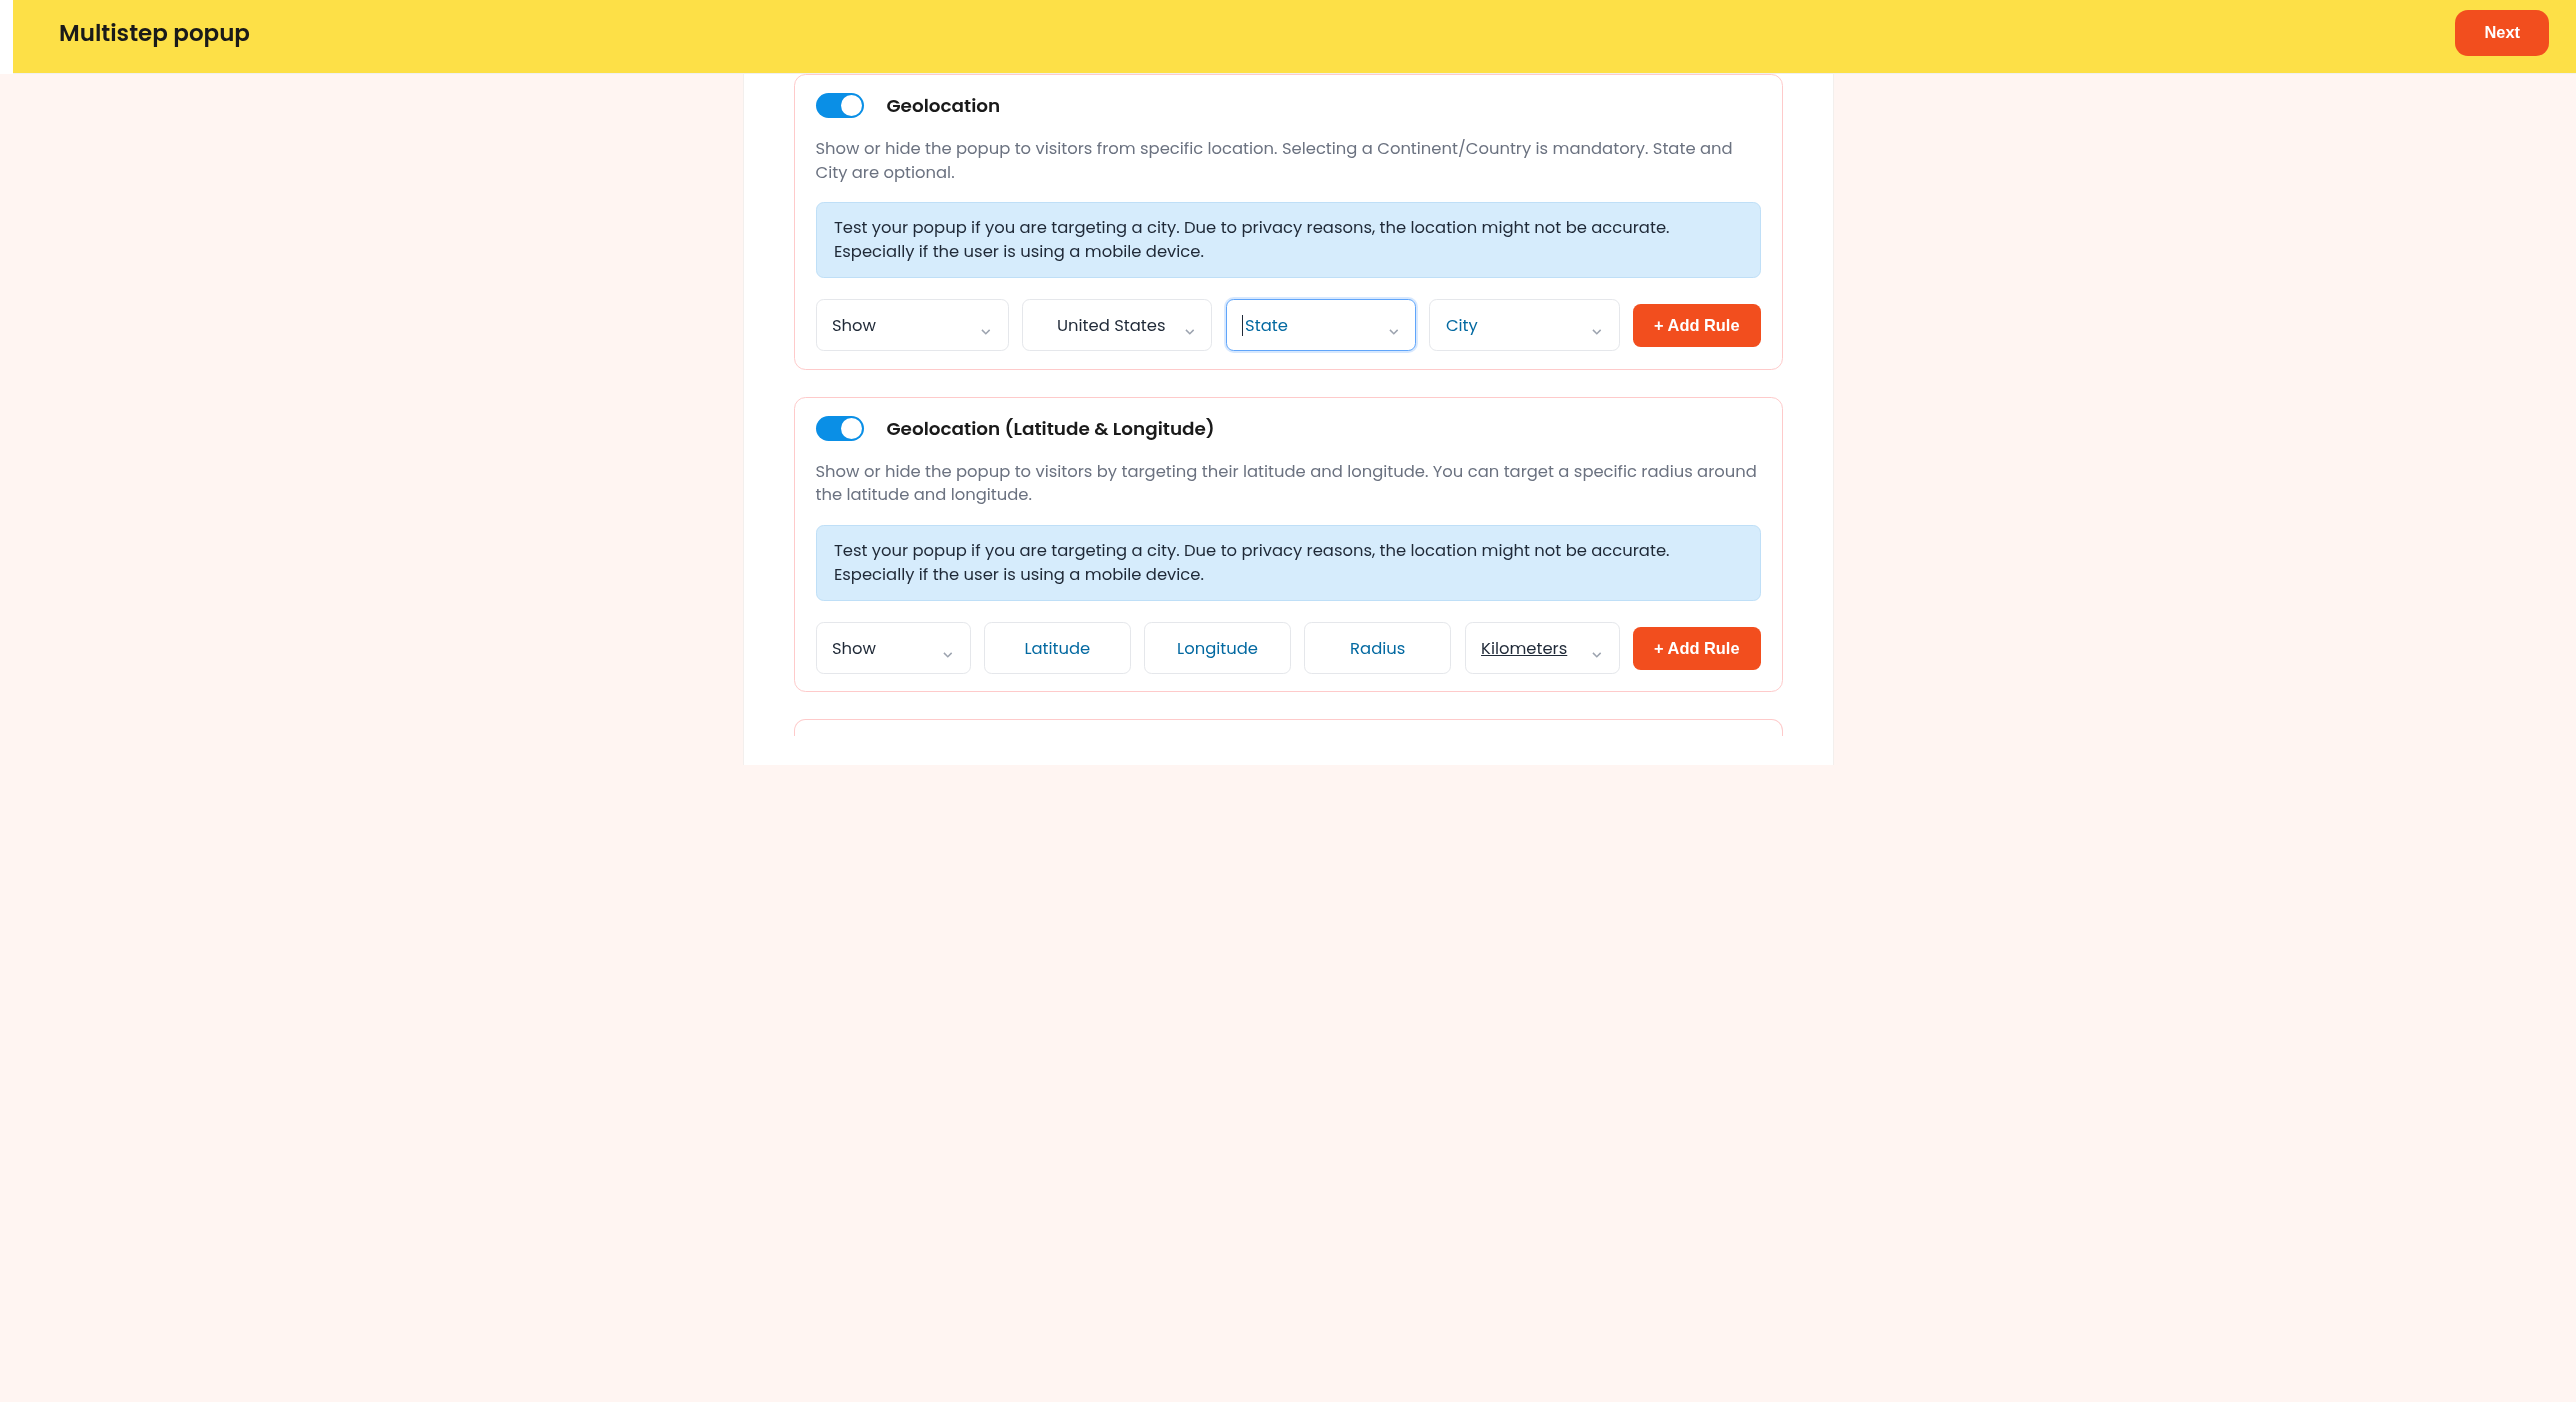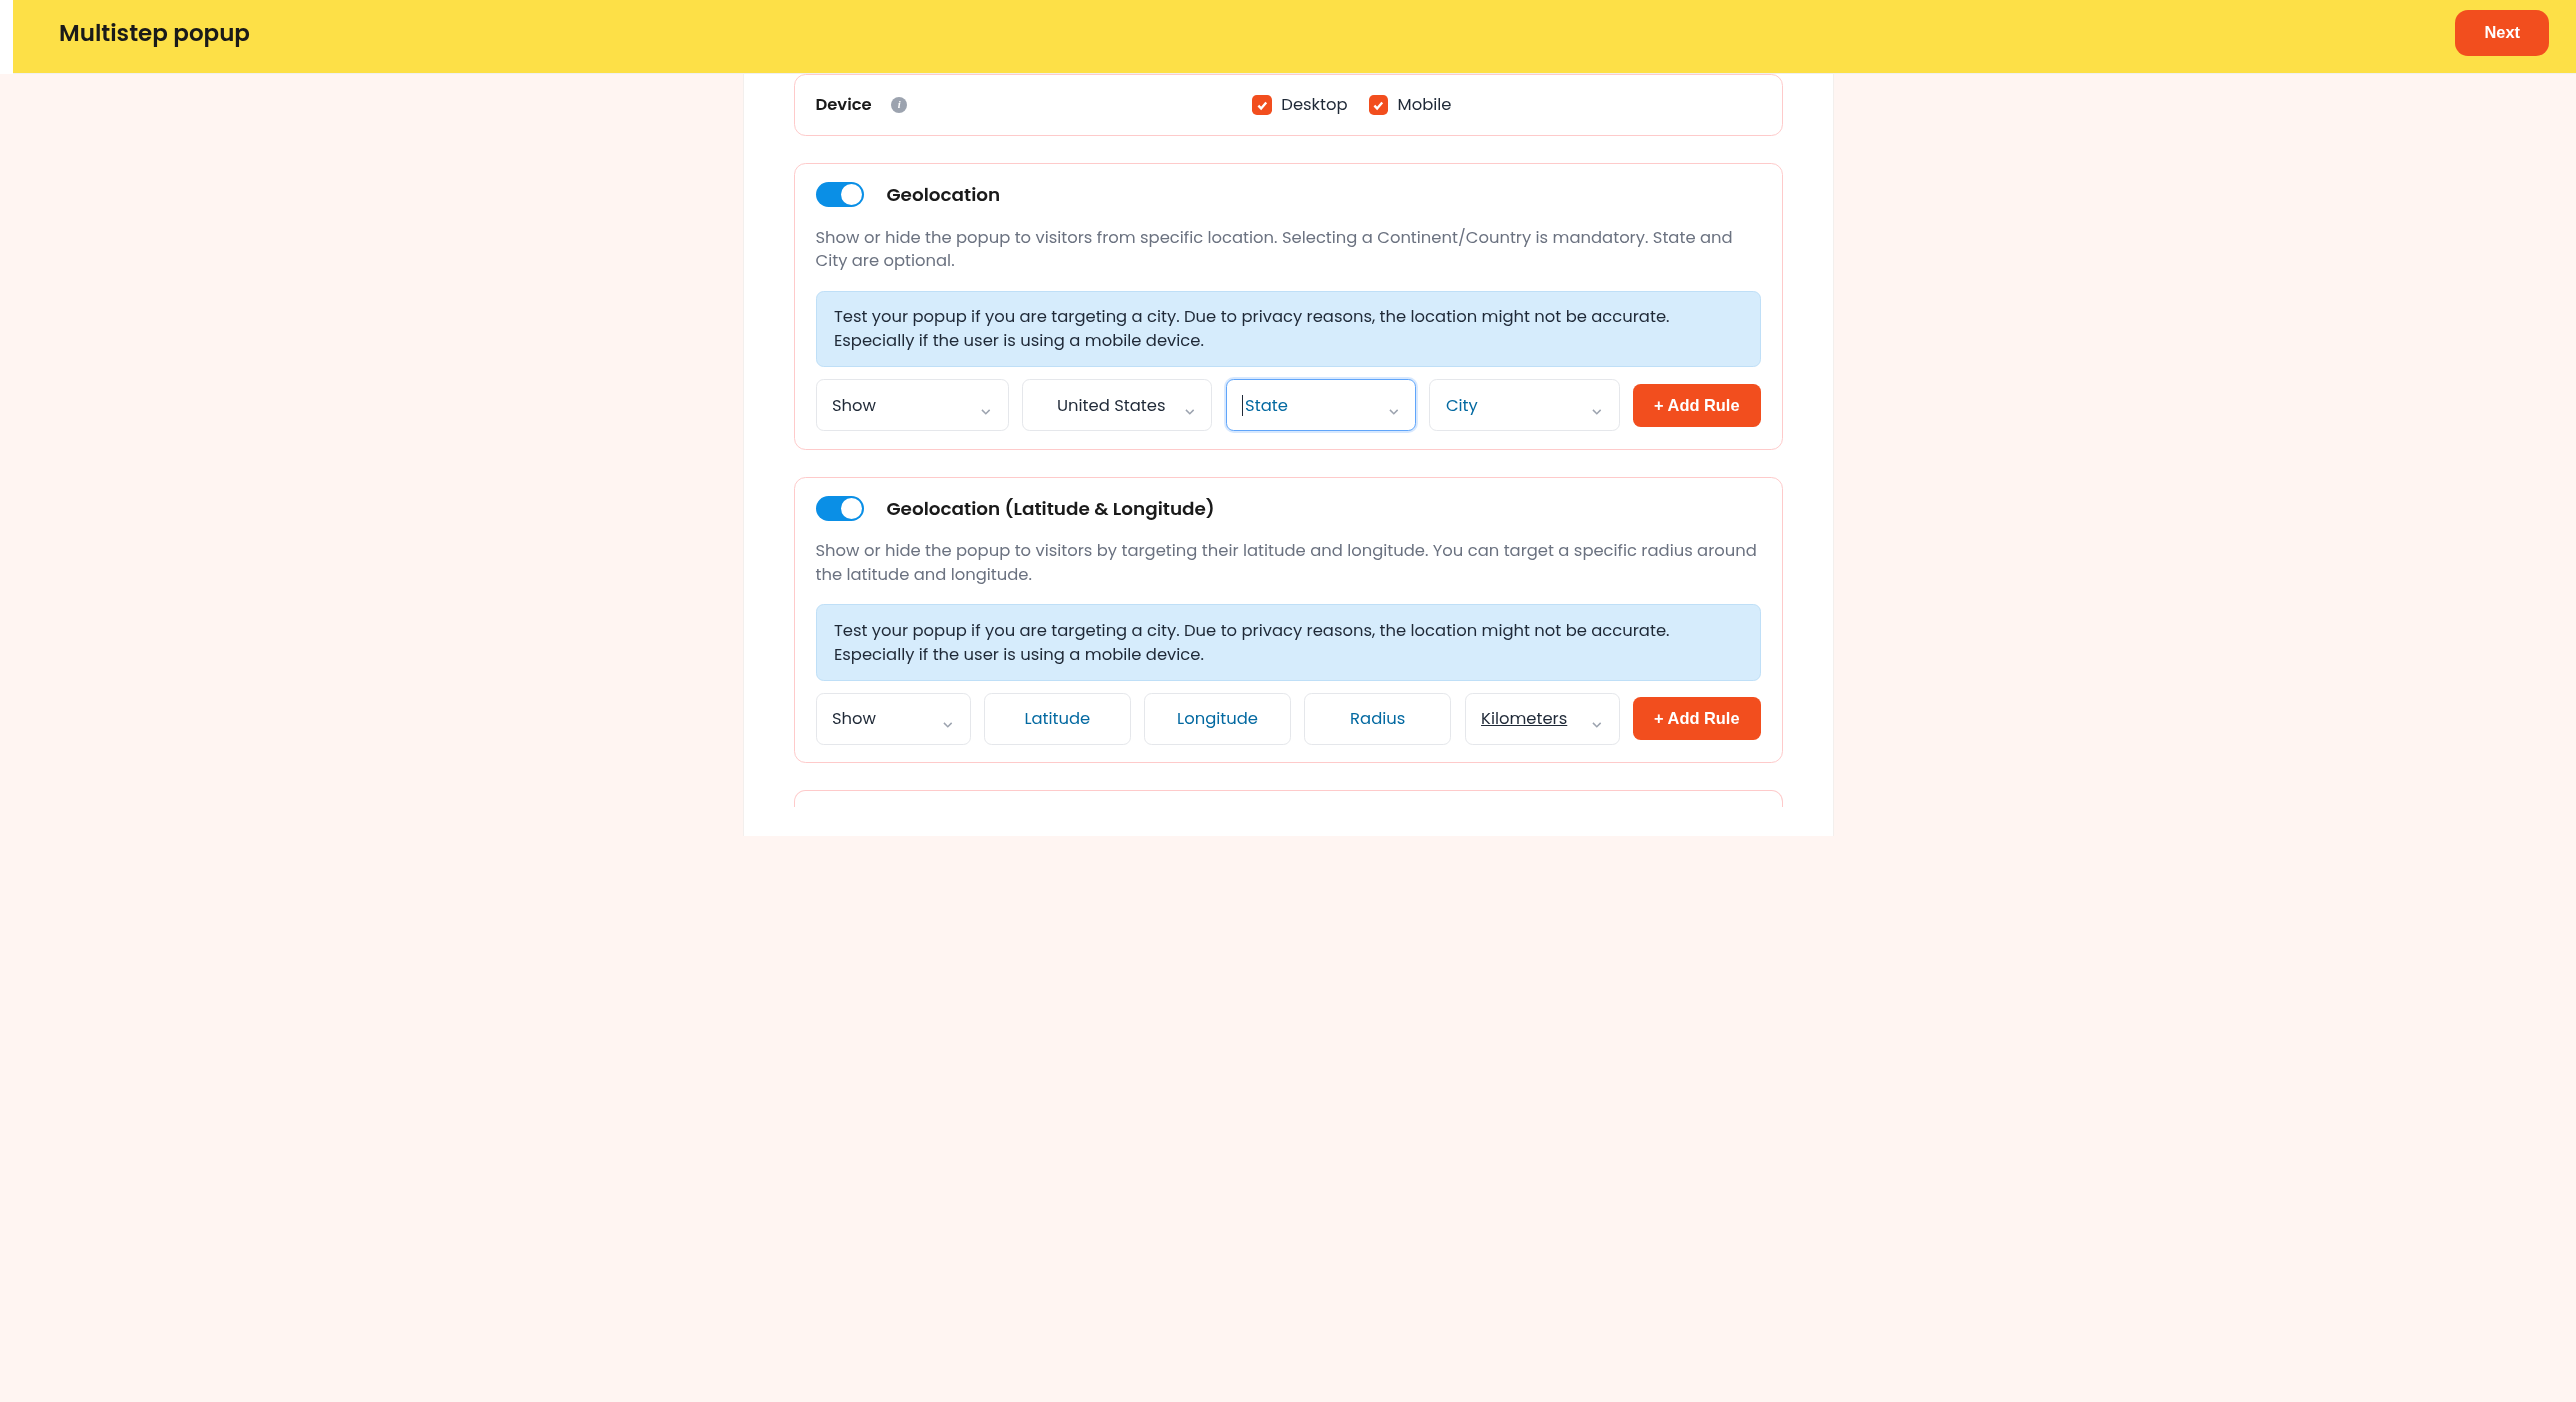--- a/index.html
+++ b/index.html
@@ -139,21 +139,21 @@
     margin-bottom: 17.4px;
   }
   .note-box {
     background: #d6ecfc;
     border: 1px solid #bfdff7;
     border-radius: 7.7px;
     padding: 13.5px 17.4px;
     font-size: 16.4px;
     color: #1f2937;
     line-height: 1.45;
-    margin-bottom: 12px;
+    margin-bottom: 21px;
   }
   .rule-row {
     display: flex;
     gap: 13.5px;
     align-items: center;
   }
   .select, .text-input {
     border: 1px solid #e5e7eb;
     border-radius: 7.7px;
     height: 52px;
@@ -221,44 +221,20 @@
 <body>
 
 <div class="header">
   <div class="header-title">Multistep popup</div>
   <button class="next-btn">Next</button>
 </div>
 
 <div class="page-bg">
   <div class="content-wrap">
 
-    <div class="card">
-      <div class="device-row">
-        <span class="device-label">Device</span>
-        <span class="info-icon">i</span>
-        <div class="device-checks">
-          <div class="check-item">
-            <span class="checkbox">
-              <svg viewBox="0 0 16 16">
-                  <polyline points="3,8.5 6.5,12 13,4.5"></polyline>
-                </svg>
-            </span>
-            <span class="check-label">Desktop</span>
-          </div>
-          <div class="check-item">
-            <span class="checkbox">
-              <svg viewBox="0 0 16 16">
-                  <polyline points="3,8.5 6.5,12 13,4.5"></polyline>
-                </svg>
-            </span>
-            <span class="check-label">Mobile</span>
-          </div>
-        </div>
-      </div>
-    </div>
 
     <div class="card">
       <div class="section-head">
         <div class="toggle">
           <div class="toggle-knob"></div>
         </div>
         <div class="section-title">Geolocation</div>
       </div>
       <div class="section-desc">Show or hide the popup to visitors from specific location. Selecting a Continent/Country is mandatory. State and City are optional.</div>
       <div class="note-box">Test your popup if you are targeting a city. Due to privacy reasons, the location might not be accurate. Especially if the user is using a mobile device.</div>

